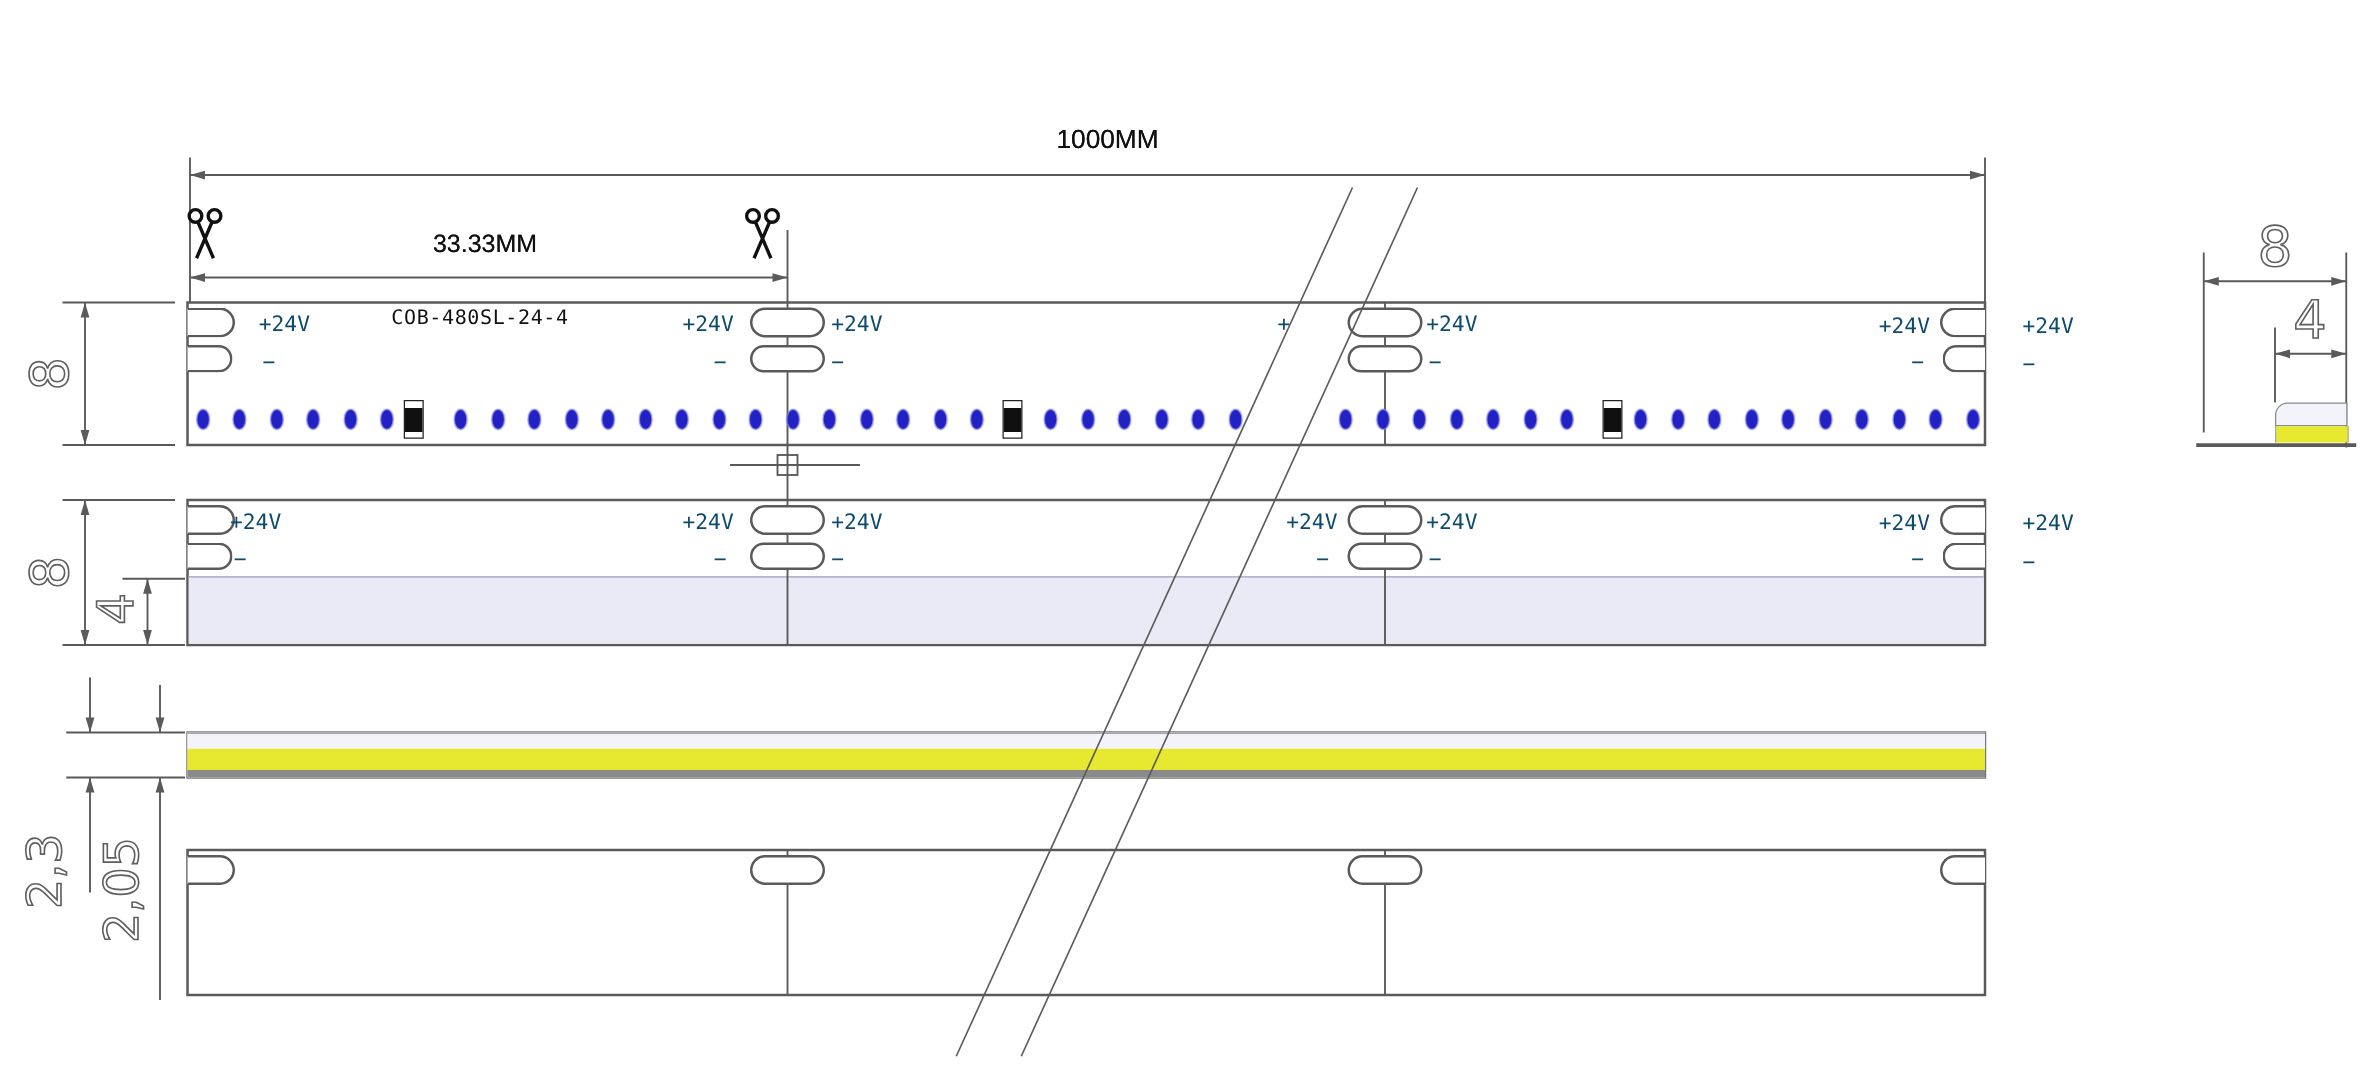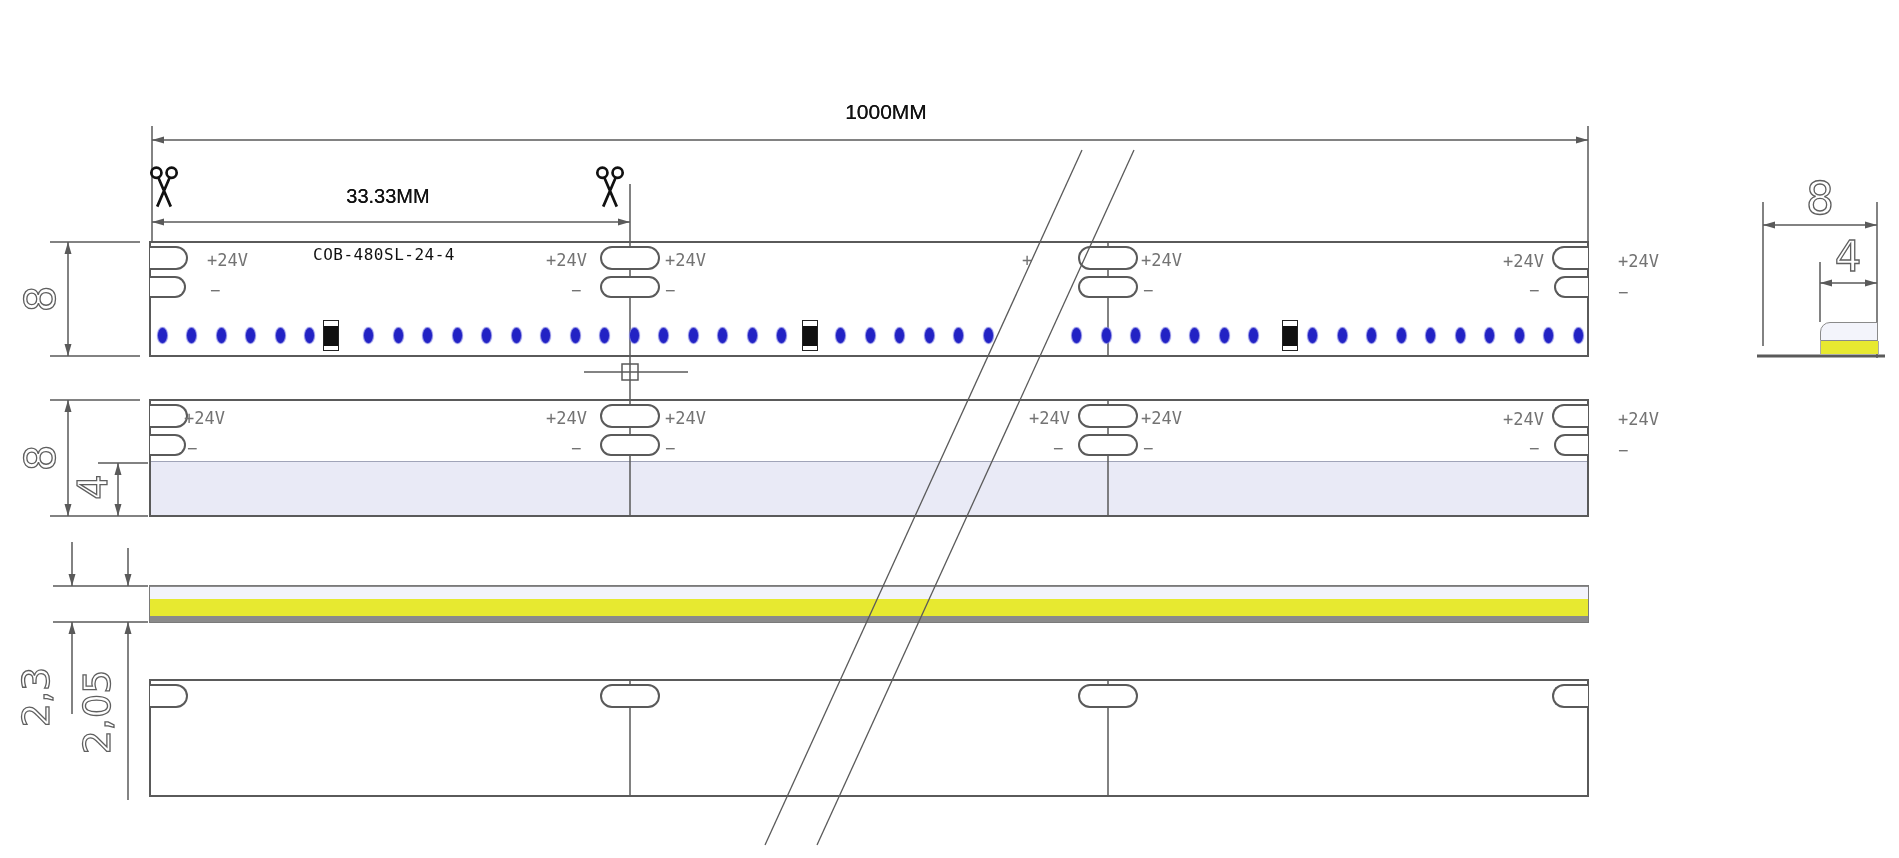--- a/index.html
+++ b/index.html
@@ -5,21 +5,21 @@
   html,body{margin:0;padding:0;background:#fff;}
   #canvas{position:relative;width:1899px;height:858px;background:#fff;overflow:hidden;
           font-family:"DejaVu Sans Mono", monospace;border-radius:13px;}
   .strip{position:absolute;box-sizing:border-box;border:2px solid #5a5a5a;background:#fff;}
   .band{position:absolute;left:0;right:0;bottom:0;border-top:1px solid #a0a4b8;}
   .layer{position:absolute;left:0;right:0;}
   .pad{position:absolute;box-sizing:border-box;border:2px solid #5a5a5a;background:#fff;z-index:6;}
   .pad.full{border-radius:12px;}
   .pad.right-round{border-radius:0 12px 12px 0;border-left:none;}
   .pad.left-round{border-radius:12px 0 0 12px;border-right:none;}
-  .vlabel{position:absolute;font-size:17px;line-height:20px;color:#737373;z-index:7;white-space:nowrap;}
+  .vlabel{position:absolute;font-size:17px;line-height:20px;color:#0c4a6e;z-index:7;white-space:nowrap;}
   .led{position:absolute;width:9px;height:15px;border-radius:50%;background:#2222c4;
        box-shadow:0 0 1px 1px #7a7ae0;z-index:5;}
   .resistor{position:absolute;width:16px;height:31px;z-index:6;border:1px solid #222;box-sizing:border-box;
        background:linear-gradient(#fff 0 5px,#101010 5px 25px,#fff 25px 31px);}
   .dimtext{position:absolute;color:#111;z-index:8;white-space:nowrap;
        font-family:"Liberation Sans", sans-serif;transform:translate(-50%,-50%);}
   .dimtext.mono{font-family:"DejaVu Sans Mono", monospace;}
   .outline-num{color:transparent;-webkit-text-stroke:1.3px #5f5f5f;
        font-family:"DejaVu Sans", sans-serif;font-weight:400;}
   .rot{transform:translate(-50%,-50%) rotate(-90deg);}

